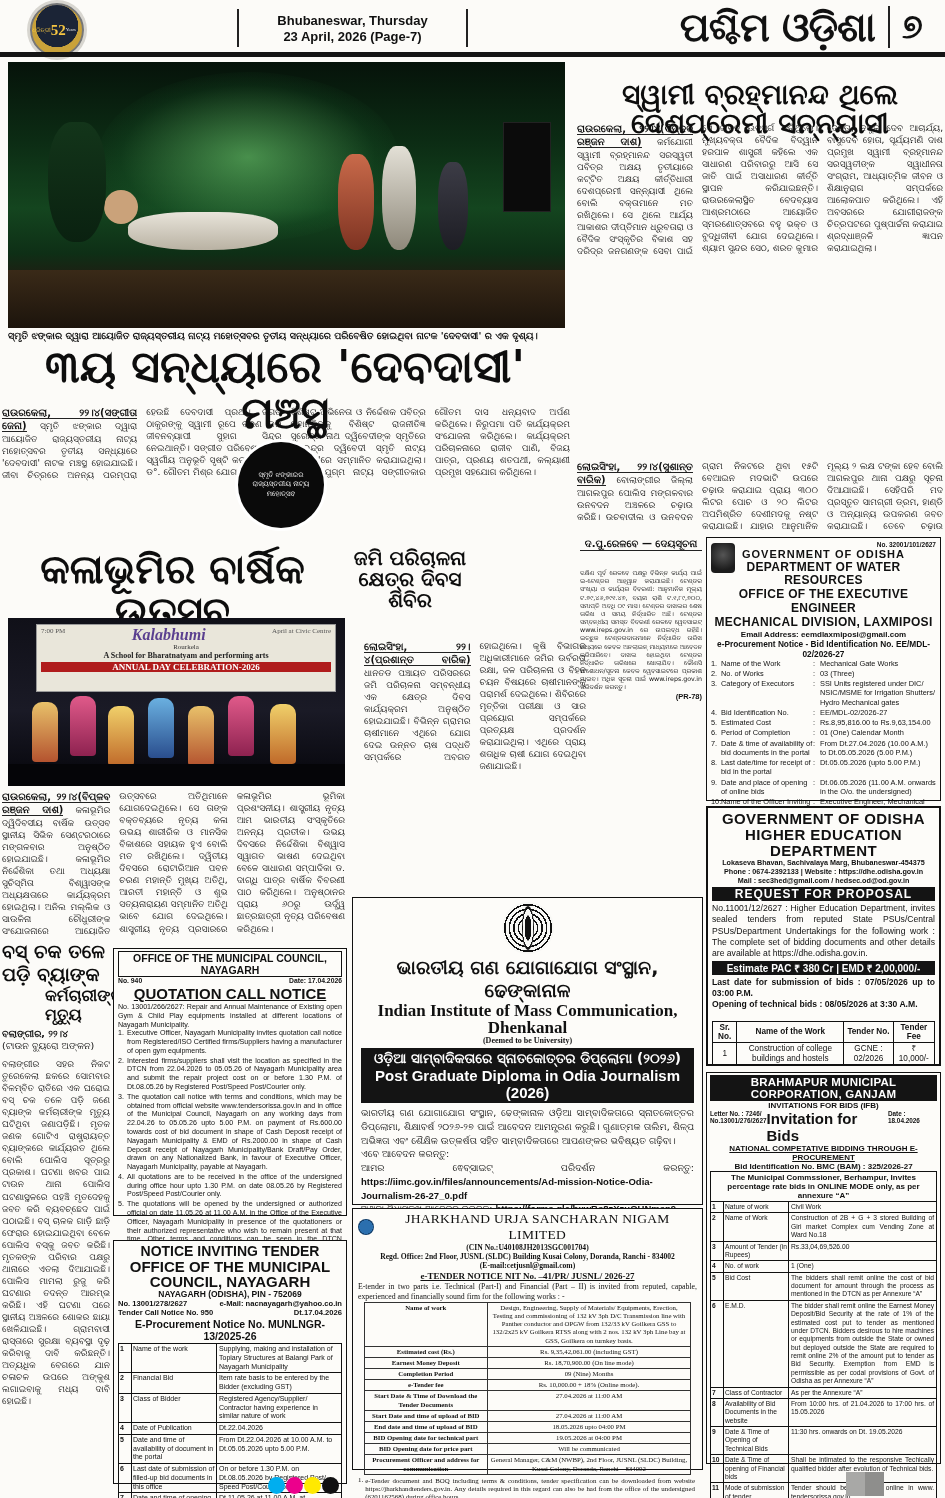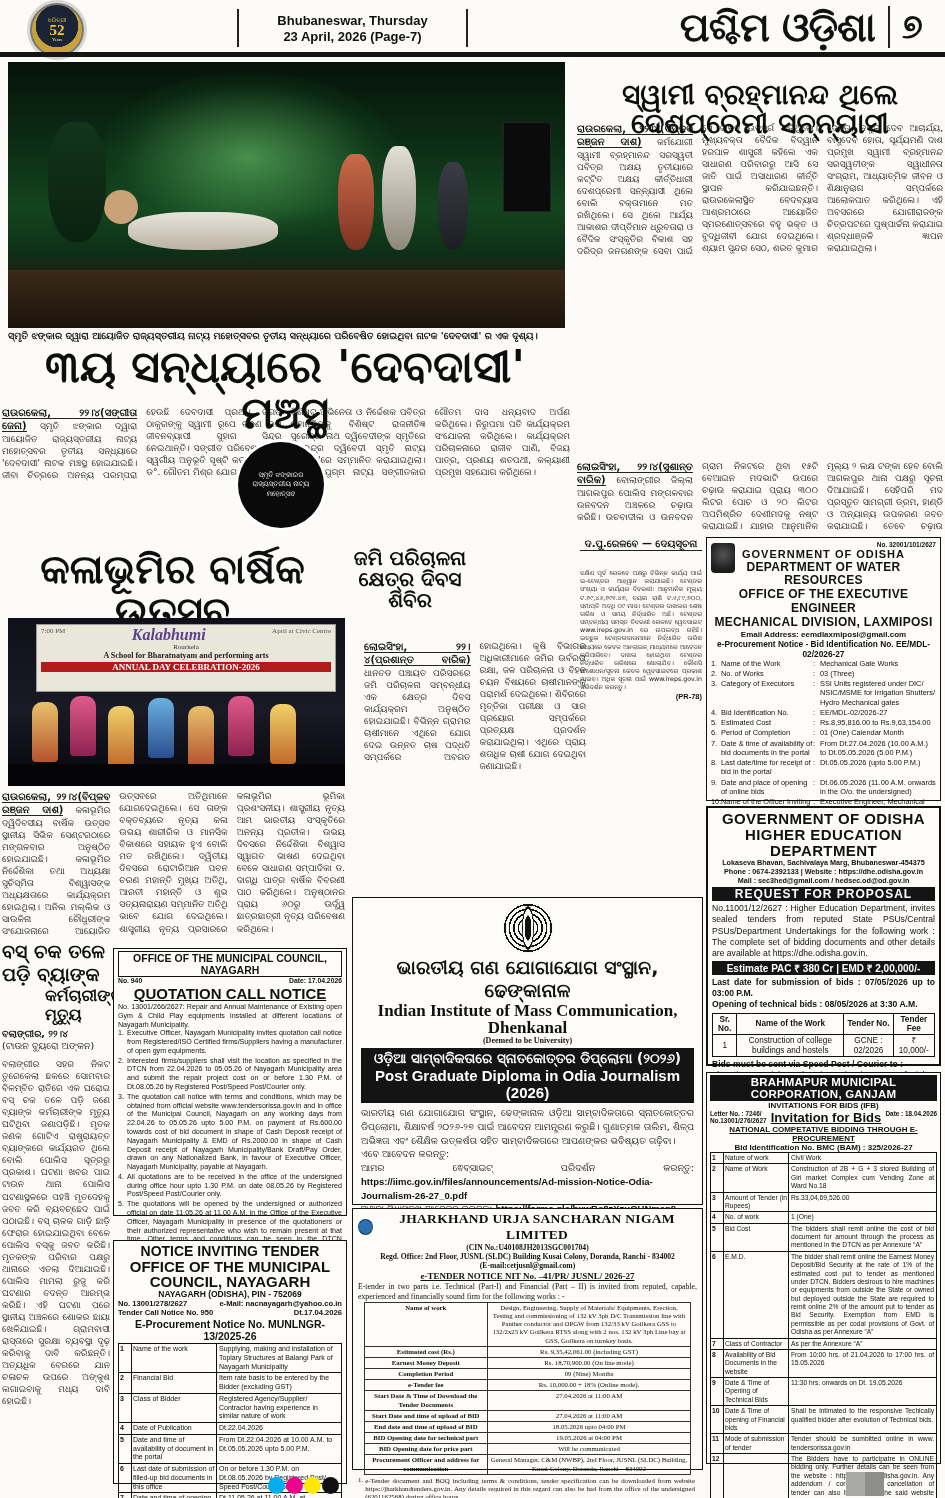--- a/index.html
+++ b/index.html
@@ -7,21 +7,21 @@
         font-family:"Liberation Serif",serif;color:#111;overflow:hidden;}
   .abs{position:absolute;}
   .odia{font-family:"DejaVu Sans","Liberation Sans",sans-serif;}
   .sans{font-family:"Liberation Sans",sans-serif;}
   .just{text-align:justify;}
   .b{font-weight:bold;}
   .ctr{text-align:center;}
 
   
   .logo-ring{width:50px;height:50px;border-radius:50%;background:radial-gradient(circle at 50% 42%,#1b2436 0 55%,#c9a23a 56% 78%,#111 79%);
-             border:2px solid #777;box-shadow:0 0 0 3px #d8d6d0;display:flex;flex-direction:column;align-items:center;justify-content:center;}
+             border:2px solid #777;box-shadow:0 0 0 3px #d8d6d0;display:flex;flex-direction:row;align-items:center;}
   .logo-ring .yr{color:#f5c542;font-weight:bold;font-size:15px;line-height:1;}
   .logo-ring .nm{color:#f5c542;font-size:6px;line-height:1;}
   .logo-ring .ys{color:#eee;font-size:4.5px;line-height:1;}
   .hdr-bar{width:2px;background:#222;height:38px;top:9px;}
   .masthead{font-size:40px;font-weight:bold;letter-spacing:-1px;}
   .pageno{font-size:34px;font-weight:bold;}
   .thick-rule{left:0;top:52px;width:945px;height:5px;background:#151515;}
 
   
   .photo1{left:8px;top:62px;width:557px;height:266px;background:linear-gradient(180deg,#06130a 0%,#0c2c14 30%,#14451f 55%,#0e2f16 72%,#241811 84%,#17100b 100%);overflow:hidden;}
@@ -65,28 +65,28 @@
   .emblem{width:24px;height:30px;background:radial-gradient(circle at 50% 40%,#555,#1c1c1c 70%);border-radius:4px;}
 
   
   .hed{font-family:"Liberation Sans",sans-serif;padding:3px 4px;border-width:2px;}
   .hed .t1{font-size:15px;font-weight:bold;text-align:center;letter-spacing:.4px;line-height:1.05;}
   .hed .sm{font-size:7.2px;text-align:center;font-weight:bold;line-height:1.25;}
   .blackbar{background:#141414;color:#fff;font-weight:bold;text-align:center;}
   .hed .rfp{font-size:12px;letter-spacing:1px;margin:2px 0;}
   .hed .est{font-size:10px;margin:2px 0;}
   .hed .bd{font-size:8.6px;line-height:1.3;text-align:justify;}
-  .hed table{border-collapse:collapse;width:100%;font-size:8.2px;margin:2px 0;}
+  .hed table{border-collapse:collapse;width:100%;font-size:8.2px;margin:10px 0;}
   .hed td,.hed th{border:1px solid #111;padding:1px 2px;text-align:center;line-height:1.15;}
 
   
   .bmc{font-family:"Liberation Sans",sans-serif;padding:2px 3px;}
   .bmc .tt{font-size:11.5px;letter-spacing:.2px;padding:1px 0;}
   .bmc .sm{font-size:8px;font-weight:bold;text-align:center;}
-  .bmc .inv{font-size:13px;font-weight:bold;text-align:left;text-decoration:underline;}
+  .bmc .inv{font-size:15px;font-weight:bold;text-align:left;}
   .bmc .u{text-decoration:underline;}
   .bmc .grid{border:1px solid #111;font-size:6.7px;line-height:1.25;}
   .bmc .row3{border-bottom:1px solid #111;}
   .bmc .row3:last-child{border-bottom:none;}
   .bmc .c-num{width:10px;border-right:1px solid #111;padding:1px;}
   .bmc .c-label{width:62px;border-right:1px solid #111;padding:1px;}
   .bmc .c-val{padding:1px 2px;text-align:justify;}
 
   
   .quo{font-family:"Liberation Sans",sans-serif;padding:2px 4px;}
@@ -122,21 +122,21 @@
   .iimc .dm{font-size:8px;font-weight:bold;}
   .iimc .bnr{margin:3px 0;padding:2px 0;}
   .iimc .bnr .l1{font-size:13.5px;}
   .iimc .bnr .l2{font-size:15px;font-family:"Liberation Sans",sans-serif;}
   .iimc .bd{font-size:9.5px;text-align:justify;line-height:1.45;}
   .iimc .url{font-family:"Liberation Sans",sans-serif;font-weight:bold;}
   .iimc .cbc{font-size:9px;font-weight:bold;text-align:right;font-family:"Liberation Sans",sans-serif;}
 
   
   .jus{padding:2px 5px;font-family:"Liberation Serif",serif;}
-  .jus .nm{font-size:13.5px;font-weight:bold;text-align:center;letter-spacing:.3px;}
+  .jus .nm{font-size:13.5px;font-weight:normal;text-align:center;letter-spacing:.3px;}
   .jus .sm{font-size:7.6px;font-weight:bold;text-align:center;line-height:1.2;}
   .jus .nitno{font-size:9px;font-weight:bold;text-align:center;text-decoration:underline;margin:1px 0;}
   .jus .intro{font-size:7.8px;line-height:1.2;text-align:justify;}
   .jus .grid{border:1px solid #333;width:96%;margin:1px auto;font-size:6.8px;line-height:1.2;}
   .jus .row3{border-bottom:1px solid #333;}
   .jus .row3:last-child{border-bottom:none;}
   .jus .c-label{width:118px;border-right:1px solid #333;padding:1px 2px;text-align:center;}
   .jus .c-val{padding:1px 2px;text-align:center;}
   .jus .note{font-size:6.9px;line-height:1.2;text-align:justify;}
   .jus-logo{width:16px;height:16px;border-radius:50%;background:radial-gradient(circle,#2b6fae 0 60%,#14416e 61%);display:inline-block;}
@@ -599,20 +599,21 @@
     <div style="display:flex;justify-content:space-between;align-items:flex-start;font-size:6.4px;font-weight:bold;">
       <span>
         <span>Letter No. : 7246/</span><br>
         <span>No.13001/276/2627</span>
       </span>
       <span class="inv">Invitation for Bids</span>
       <span>Date : 18.04.2026</span>
     </div>
     <div class="sm u">NATIONAL COMPETATIVE BIDDING THROUGH E-PROCUREMENT</div>
     <div class="sm">Bid Identification No. BMC (BAM) : 325/2026-27</div>
+    <div class="sm" style="border:1px solid #111;border-bottom:none;padding:1px;">The Municipal Commssioner, Berhampur, Invites percentage rate bids in ONLINE MODE only, as per annexure “A”</div>
     <div class="grid">
   <div class="row3">
     <span class="c-num b">1</span>
     <span class="c-label">Nature of work</span>
     <span class="c-val">Civil Work</span>
   </div>
 
   <div class="row3">
     <span class="c-num b">2</span>
     <span class="c-label">Name of Work</span>

